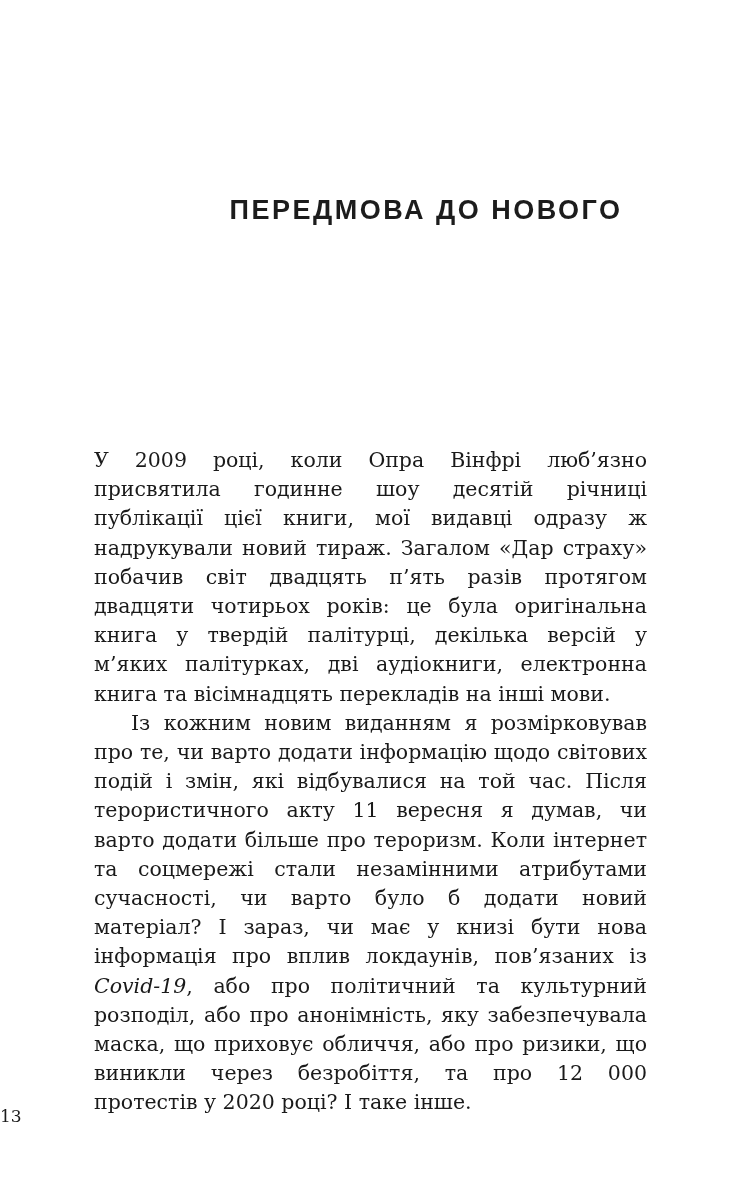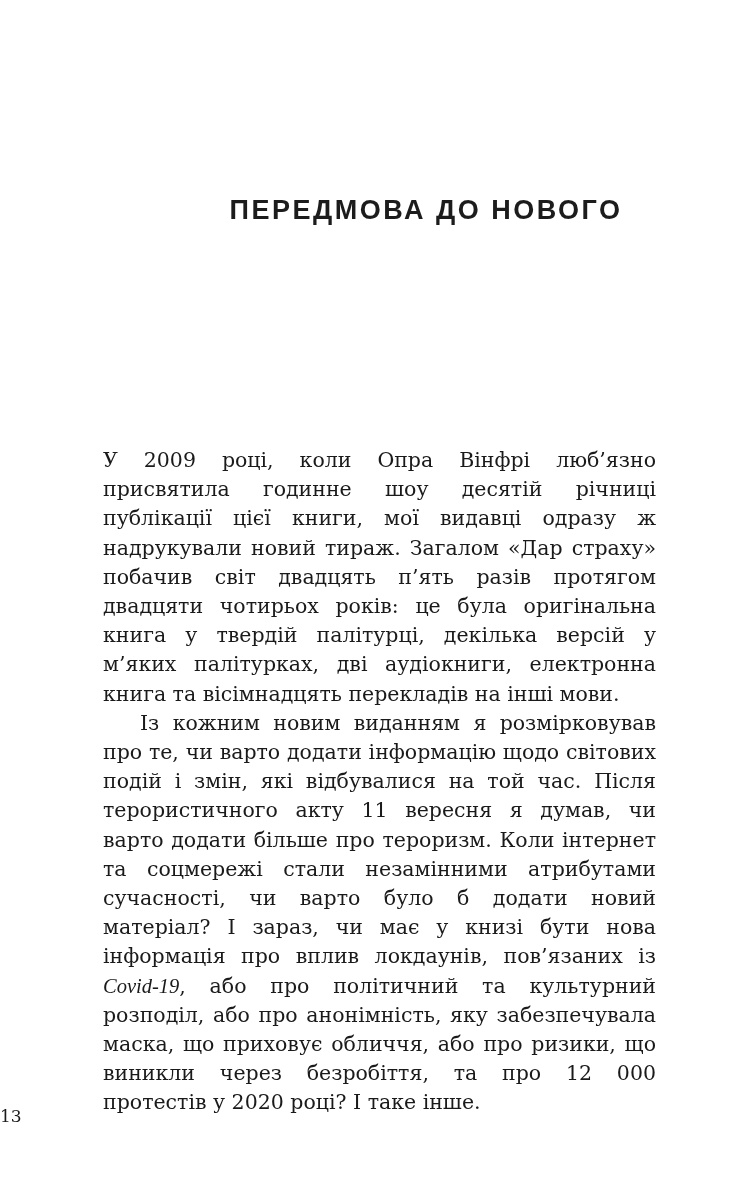--- a/index.html
+++ b/index.html
@@ -29,37 +29,36 @@
     line-height: 40px;
     color: #1c1c1c;
     padding-left: 48px;
   }
   .chapter-title span {
     display: block;
   }
   .body-text {
     position: absolute;
     top: 446px;
-    left: 103px;
+    left: 94px;
     width: 553px;
     font-family: "DejaVu Serif", "Liberation Serif", serif;
     font-size: 20.5px;
     line-height: 29.2px;
     text-align: justify;
     color: #1a1a1a;
   }
   .body-text p {
     margin: 0;
   }
   .body-text p.indent {
     text-indent: 37px;
   }
   .body-text .italic {
     font-style: italic;
-    font-family: Liberation Serif, serif;
   }
   .page-number {
     position: absolute;
     top: 1106px;
     left: 0;
     width: 680px;
     text-align: left;
     font-family: "DejaVu Serif", "Liberation Serif", serif;
     font-size: 17px;
     color: #1a1a1a;

